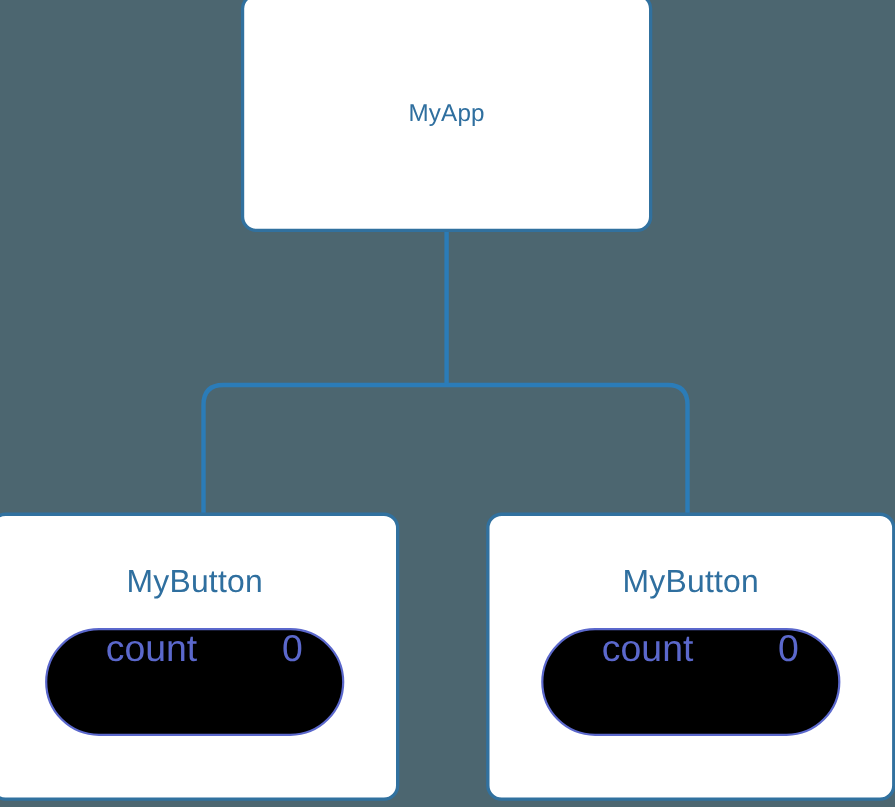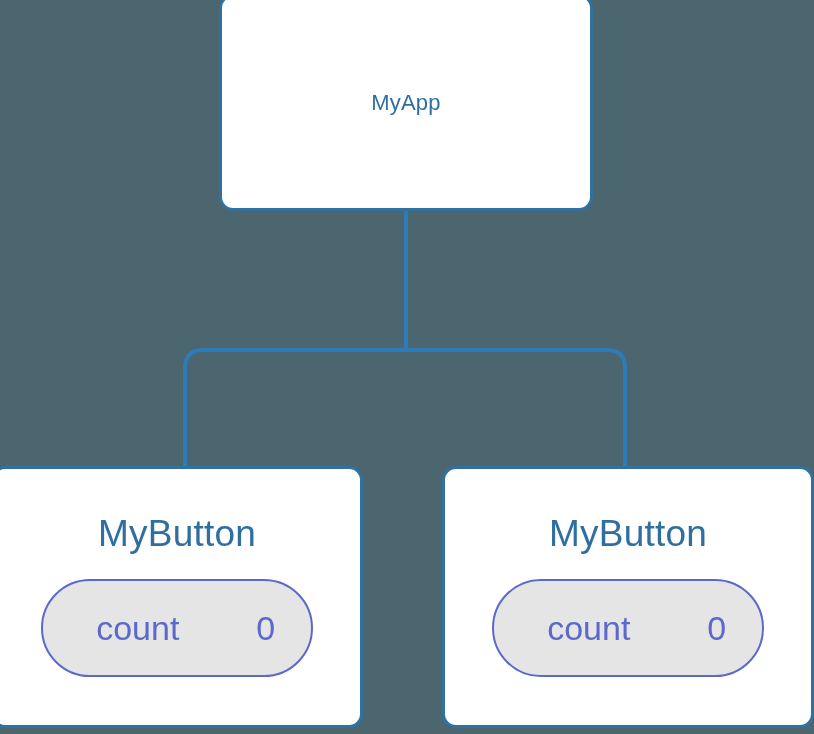--- a/index.html
+++ b/index.html
@@ -33,21 +33,21 @@
     border: 3px solid #31719f;
     border-radius: 14px;
     box-sizing: border-box;
     display: flex;
     flex-direction: column;
     align-items: center;
   }
 
   .node-title {
     color: #2f6f9f;
-    font-size: 37px;
+    font-size: 29px;
     font-weight: 400;
     letter-spacing: 0.2px;
     line-height: 1;
     white-space: nowrap;
   }
 
   
   #node-root {
     left: 219px;
     top: -6px;
@@ -64,26 +64,26 @@
     height: 262px;
     padding-top: 46px;
   }
   #node-child-0 { left: -9px; }
   #node-child-1 { left: 442px; }
 
   
   .state-pill {
     margin-top: 27px;
     display: flex;
-    align-items: center;
+    align-items: flex-start;
     height: 98px;
     border: 2.5px solid #5b68cc;
     border-radius: 49px;
     box-sizing: border-box;
-    background: #e5e5e5;
+    background: #000000;
     overflow: hidden;
   }
   .state-key,
   .state-value {
     display: flex;
     align-items: center;
     justify-content: center;
     color: #5b68cc;
     font-size: 34px;
     line-height: 1;

